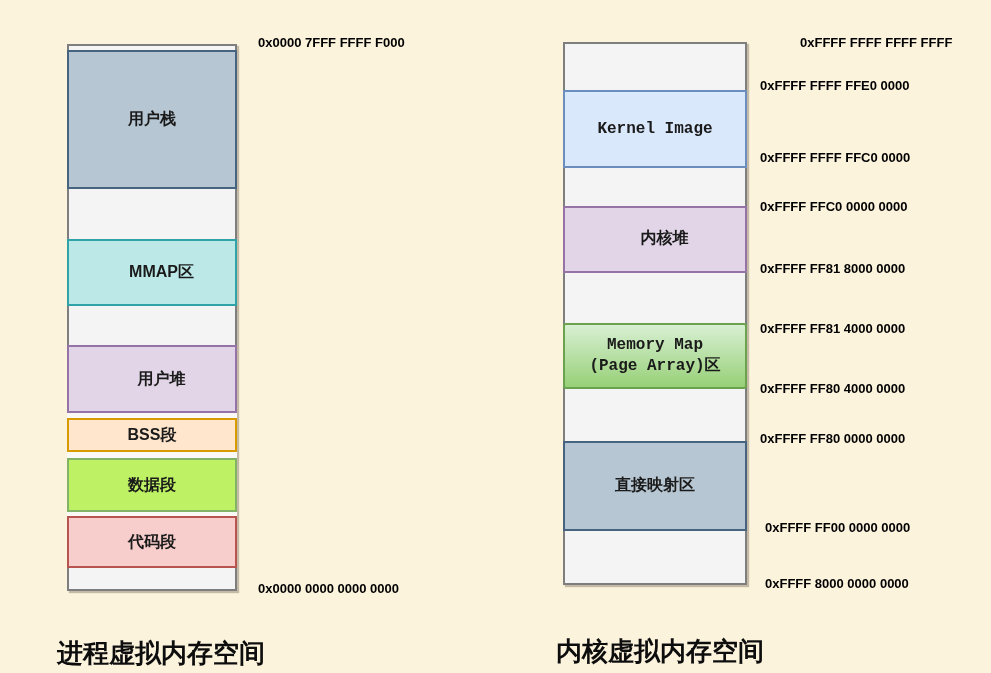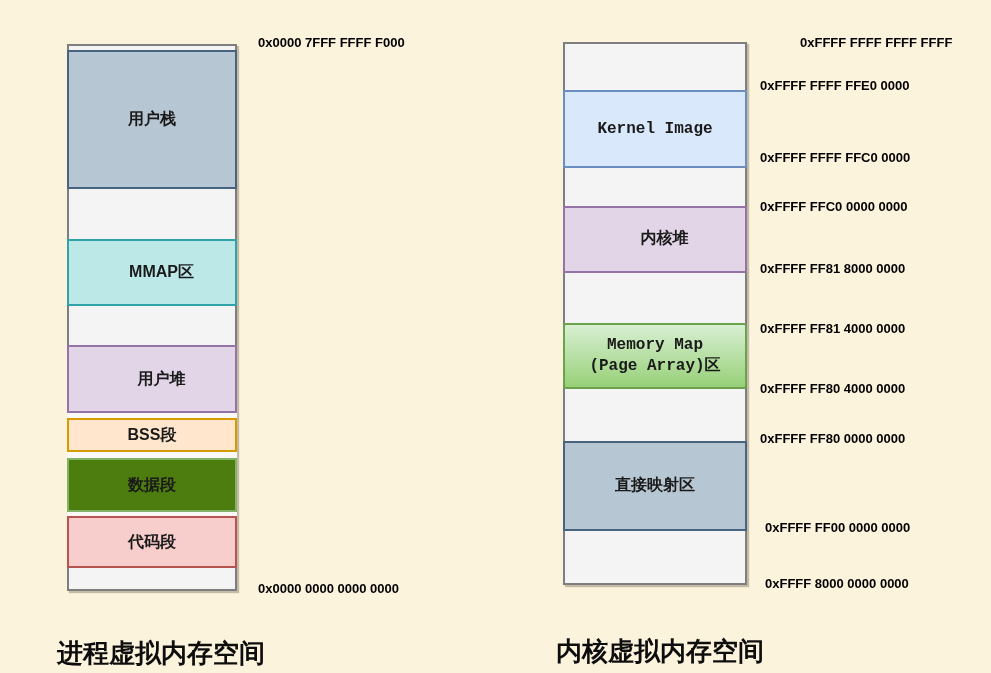--- a/index.html
+++ b/index.html
@@ -35,21 +35,21 @@
   .seg.filled {
     margin-left: -2px;
     margin-right: -2px;
     border: 2px solid #000;
   }
   .seg.gap { background: #FAF9F5; margin-left: -2px; margin-right: -2px; }
   .user-stack   { background: #B6C6D2; border-color: #46637F !important; }
   .mmap         { background: #BDE8E8; border-color: #2FA3A8 !important; padding-left: 19px; }
   .purple-heap  { background: #E1D5E7; border-color: #9673A6 !important; padding-left: 19px; }
   .bss          { background: #FFE6CC; border-color: #D79B00 !important; }
-  .data         { background: #4d7c0f; border-color: #82B366 !important; }
+  .data         { background: #bef264; border-color: #82B366 !important; }
   .code         { background: #F8CECC; border-color: #B85450 !important; }
   .kernel-image { background: #DAE8FC; border-color: #6C8EBF !important; }
   .memmap       { background: linear-gradient(#D8EFD3, #97D077); border-color: #6BA24D !important; border-radius: 3px; }
   .direct-map   { background: #B6C6D2; border-color: #46637F !important; }
   .addr {
     position: absolute;
     font-weight: bold;
     font-size: 13px;
     color: #000;
     white-space: nowrap;

